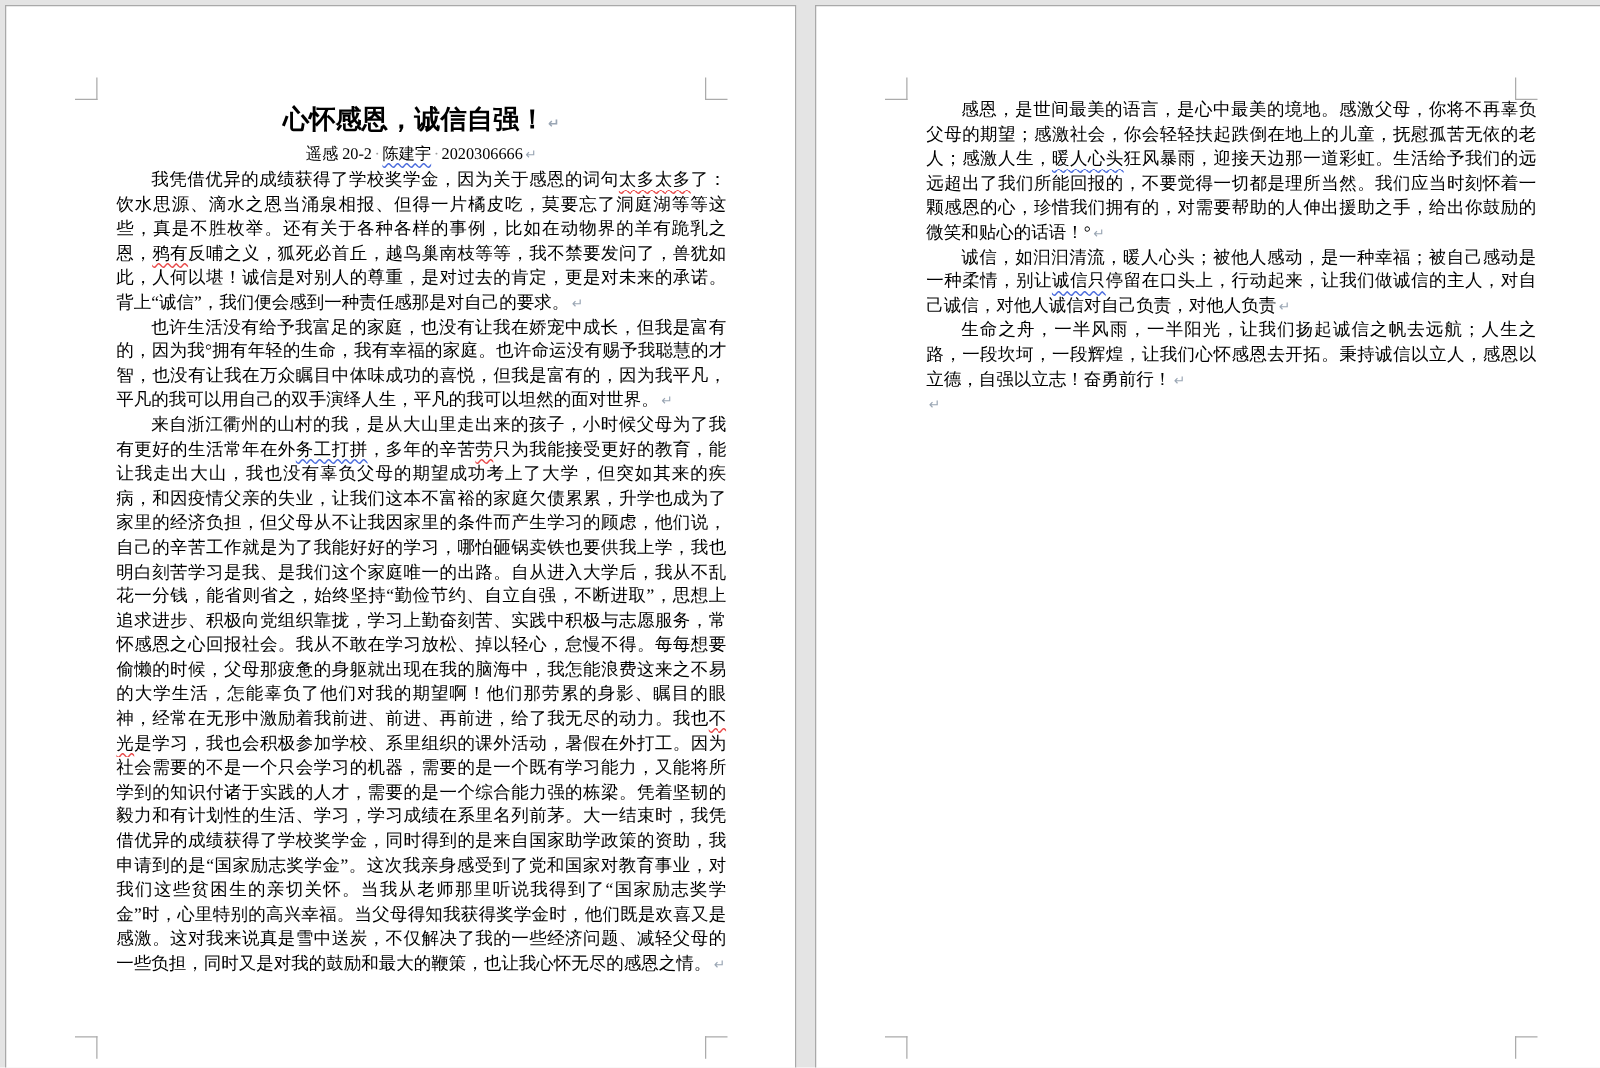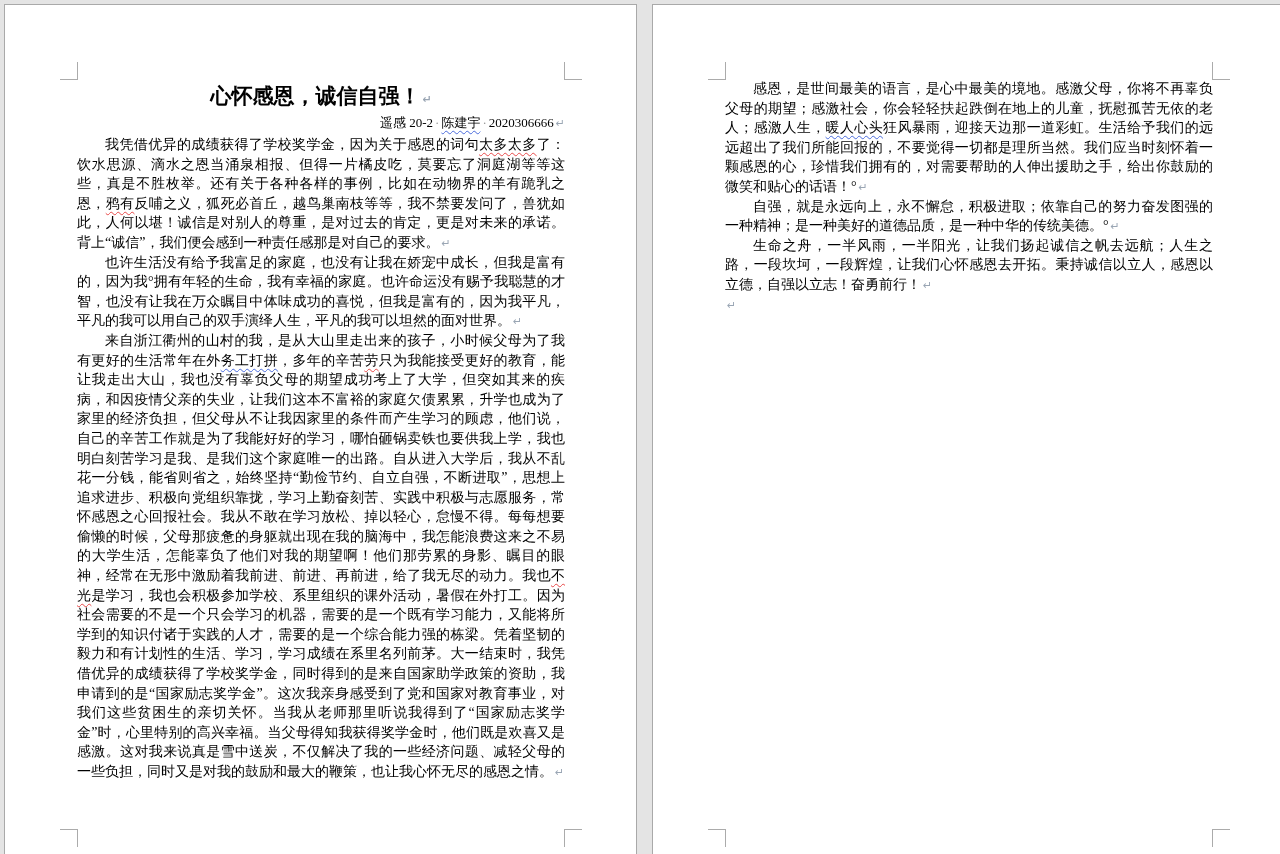--- a/index.html
+++ b/index.html
@@ -8,39 +8,39 @@
     background:#e4e4e4;
     font-family:"Liberation Serif","DejaVu Serif",serif;
   }
   .page{
     position:absolute;top:4px;width:631px;height:930px;
     background:#ffffff;border:1px solid #a9a9a9;box-sizing:content-box;
   }
   .page-1{left:4px;}
   .page-2{left:652px;}
   .text-area{
-    position:absolute;left:72px;top:74px;width:488px;color:#000;
+    position:absolute;left:88px;top:74px;width:488px;color:#000;
   }
   .page-1 .text-area{height:752px;overflow:hidden;}
   
   .crop{position:absolute;width:18px;height:18px;box-sizing:border-box;}
   .crop.tl{left:55px;top:57px;border-right:1px solid #ababab;border-bottom:1px solid #ababab;}
   .crop.tr{left:559px;top:57px;border-left:1px solid #ababab;border-bottom:1px solid #ababab;}
   .crop.bl{left:55px;top:824px;border-right:1px solid #ababab;border-top:1px solid #ababab;}
   .crop.br{left:559px;top:824px;border-left:1px solid #ababab;border-top:1px solid #ababab;}
   
   .para{margin:0;font-size:14px;line-height:19.6px;text-align:justify;
         word-break:break-all;text-indent:2em;}
   .para.no-indent{text-indent:0;}
   .p-title{
     font-family:"Liberation Sans","DejaVu Sans",sans-serif;
     font-weight:bold;font-size:21px;line-height:30px;
     text-align:center;text-indent:0;margin-top:2px;
   }
-  .p-byline{font-size:13px;line-height:24px;text-align:right;text-indent:0;}
+  .p-byline{font-size:13px;line-height:24px;text-align:center;text-indent:0;}
   .p-empty{text-indent:0;}
   .wavy-red{
     text-decoration-line:underline;text-decoration-style:wavy;
     text-decoration-color:#e84a4a;text-decoration-thickness:1px;text-underline-offset:3px;
   }
   .wavy-blue{
     text-decoration-line:underline;text-decoration-style:wavy;
     text-decoration-color:#4a6bdc;text-decoration-thickness:1px;text-underline-offset:3px;
   }
   .space-dot{color:#9a9a9a;margin:0 2px;}
@@ -68,19 +68,19 @@
       </div>
   </div>
 
   <div class="page page-2" style="background: rgb(255, 255, 255); border-color: rgb(169, 169, 169);">
     <div class="crop tl"></div>
     <div class="crop tr"></div>
     <div class="crop bl"></div>
     <div class="crop br"></div>
     <div class="text-area">
         <p class="para p-body"><span>感恩，是世间最美的语言，是心中最美的境地。感激父母，你将不再辜负父母的期望；感激社会，你会轻轻扶起跌倒在地上的儿童，抚慰孤苦无依的老人；感激人生，</span><span class="wavy-blue">暖人心头</span><span>狂风暴雨，迎接天边那一道彩虹。生活给予我们的远远超出了我们所能回报的，不要觉得一切都是理所当然。我们应当时刻怀着一颗感恩的心，珍惜我们拥有的，对需要帮助的人伸出援助之手，给出你鼓励的微笑和贴心的话语！°</span><span class="pilcrow">↵</span></p>
-        <p class="para p-body"><span>自强，就是永远向上，永不懈怠，积极进取；依靠自己的努力奋发图强的一种精神；是一种美好的道德品质，是一种中华的传统美德。°</span><span class="pilcrow">↵</span></p>
+        <p class="para p-body"><span>诚信，如汩汩清流，暖人心头；被他人感动，是一种幸福；被自己感动是一种柔情，别让</span><span class="wavy-blue">诚信只</span><span>停留在口头上，行动起来，让我们做诚信的主人，对自己诚信，对他人诚信对自己负责，对他人负责</span><span class="pilcrow">↵</span></p>
         <p class="para p-body"><span>生命之舟，一半风雨，一半阳光，让我们扬起诚信之帆去远航；人生之路，一段坎坷，一段辉煌，让我们心怀感恩去开拓。秉持诚信以立人，感恩以立德，自强以立志！奋勇前行！</span><span class="pilcrow">↵</span></p>
         <p class="para p-empty"><span class="pilcrow">↵</span></p>
       </div>
   </div>
 
 </div>
 
 </body></html>

